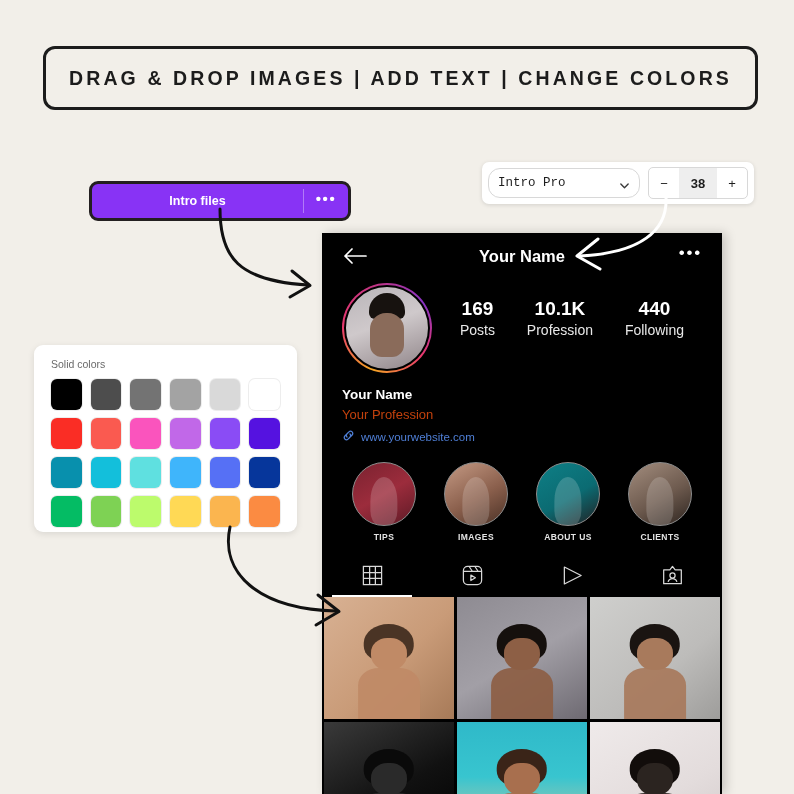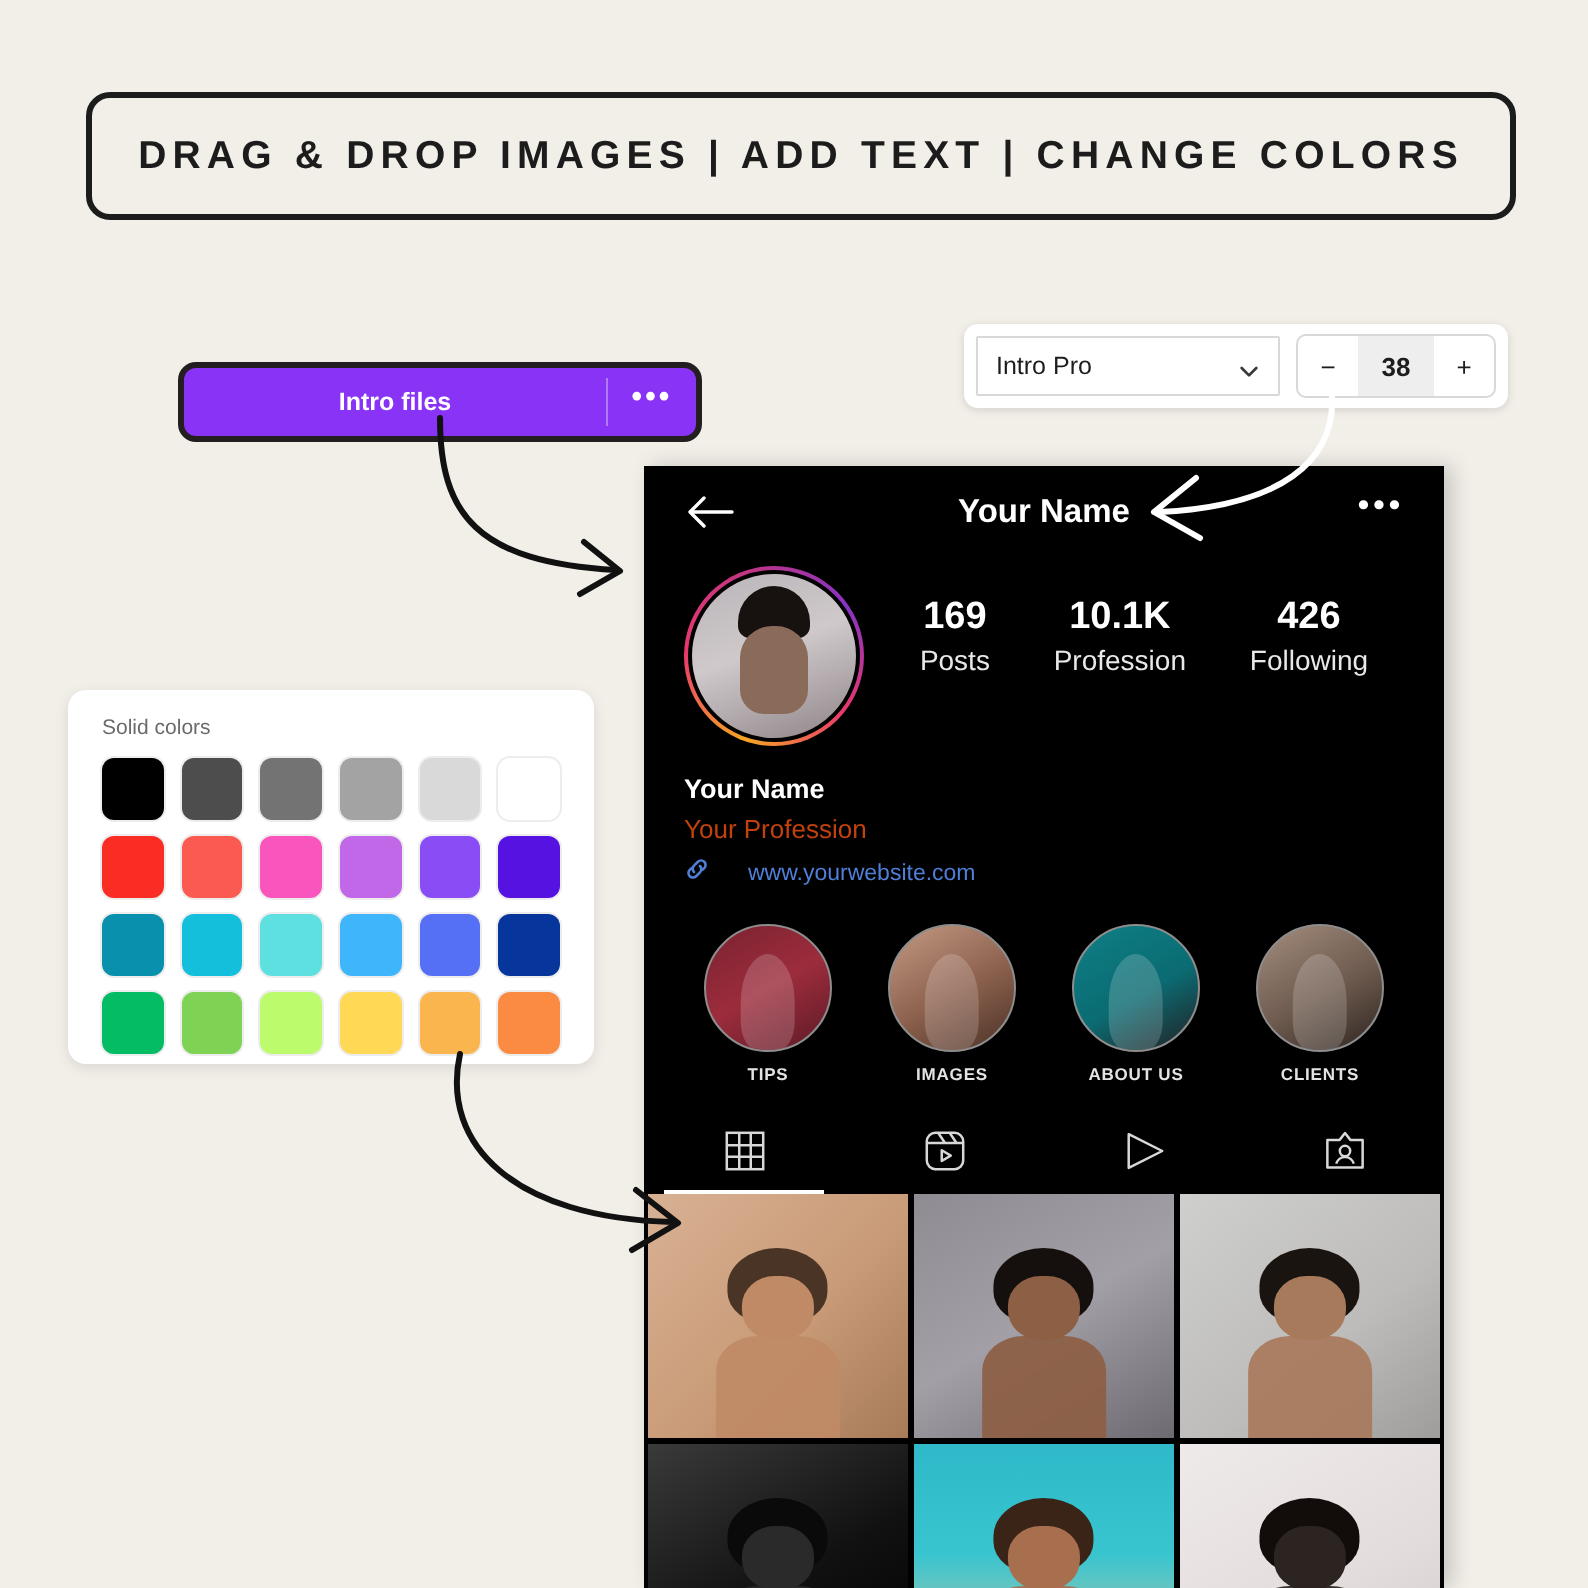--- a/index.html
+++ b/index.html
@@ -42,23 +42,23 @@
   }
 
   
   #fontbar{
     position:absolute;left:482px;top:162px;width:272px;height:42px;
     background:#fff;border-radius:7px;
     box-shadow:0 1px 4px rgba(0,0,0,.13);
     display:flex;align-items:center;padding:0 6px;gap:8px;box-sizing:border-box;
   }
   #fontbar .fsel{
-    flex:1;height:30px;border:1px solid #d8d8d8;border-radius:1px;
+    flex:1;height:30px;border:1px solid #d8d8d8;border-radius:12px;
     display:flex;align-items:center;padding:0 9px;box-sizing:border-box;
-    justify-content:space-between;background:#fff;
+    justify-content:space-between;background:#fff;font-family:Liberation Mono, monospace;
   }
   #fontbar .fsel .fname{font-size:12.5px;color:#1d1d1d;}
   #fontbar .chev{width:11px;height:11px;}
   #fontbar .stepper{
     display:flex;align-items:stretch;height:30px;
     border:1px solid #d8d8d8;border-radius:5px;overflow:hidden;background:#fff;
   }
   #fontbar .stepper>div{
     display:flex;align-items:center;justify-content:center;
     font-size:13px;color:#1d1d1d;
@@ -117,21 +117,21 @@
     width:34px;height:44px;background:#8a6b5a;border-radius:16px 16px 12px 12px;
   }
   #ph-stats{flex:1;display:flex;justify-content:space-around;padding:14px 2px 0 12px;}
   #ph-stats .st{text-align:center;}
   #ph-stats .num{color:#fff;font-size:19px;font-weight:bold;line-height:1.25;}
   #ph-stats .lbl{color:#e8e8e8;font-size:14px;line-height:1.3;}
 
   #ph-bio{padding:12px 20px 0 20px;}
   #ph-bio .bname{color:#fff;font-size:13.5px;font-weight:bold;line-height:1.5;}
   #ph-bio .bprof{color:#c2410c;font-size:13px;line-height:1.55;}
-  #ph-bio .blink{display:flex;align-items:center;gap:19px;margin-top:3px;}
+  #ph-bio .blink{display:flex;align-items:center;gap:6px;margin-top:3px;}
   #ph-bio .blink .ltxt{color:#4f7fd6;font-size:11.5px;}
 
   #ph-high{display:flex;justify-content:space-around;padding:16px 16px 0 16px;font-weight:bold;}
   .hl{display:flex;flex-direction:column;align-items:center;gap:6px;}
   .hl .hcirc{
     width:62px;height:62px;border-radius:50%;
     border:1.5px solid #8d8d8d;overflow:hidden;position:relative;
   }
   .hl .hlbl{color:#e3e3e3;font-size:8.5px;letter-spacing:.4px;}
 
@@ -246,21 +246,21 @@
       <div id="ph-stats">
           <div class="st">
             <div class="num">169</div>
             <div class="lbl">Posts</div>
           </div>
           <div class="st">
             <div class="num">10.1K</div>
             <div class="lbl">Profession</div>
           </div>
           <div class="st">
-            <div class="num">426</div>
+            <div class="num">440</div>
             <div class="lbl">Following</div>
           </div>
         </div>
     </div>
 
     <div id="ph-bio">
       <div class="bname">Your Name</div>
       <div class="bprof">Your Profession</div>
       <div class="blink">
         <span>

